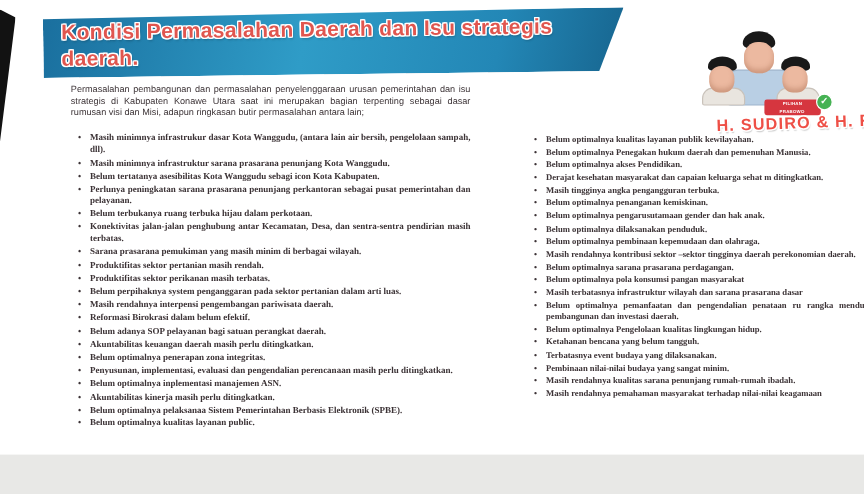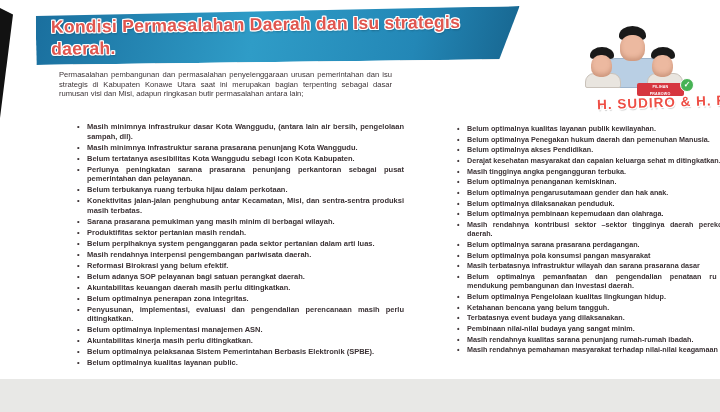--- a/index.html
+++ b/index.html
@@ -26,21 +26,21 @@
     text-shadow:-1px -1px 0 #fff,1px -1px 0 #fff,-1px 1px 0 #fff,1px 1px 0 #fff,
                 -1px 0 0 #fff,1px 0 0 #fff,0 -1px 0 #fff,0 1px 0 #fff,1px 2px 2px rgba(0,0,0,.25);
   }
   .title-text span{display:block;}
   
   .intro{
     position:absolute; left:59px; top:70px; width:333px; margin:0;
     font-size:7.6px; line-height:1.28; font-weight:normal; text-align:justify;
   }
   
-  ul.bullets{position:absolute; margin:12px; padding:0; list-style:none; font-weight:bold;}
+  ul.bullets{position:absolute; margin:0; padding:0; list-style:none; font-weight:bold;font-family:Liberation Serif, serif;}
   ul.bullets li{position:relative; padding-left:11px; margin-bottom:1.4px; text-align:justify;}
   ul.bullets li::before{content:"•"; position:absolute; left:1px; top:0;}
   ul.left-col{left:64px; top:110px; width:328px; font-size:7.5px; line-height:1.28;}
   ul.right-col{left:444px; top:112px; width:292px; font-size:7.2px; line-height:1.29;}
   
   .candidate{position:absolute; left:575px; top:24px; width:145px; height:95px;}
   .body-center{position:absolute; left:30px; top:34px; width:54px; height:28px;
     background:#b9cfe4; border-radius:10px 10px 4px 4px; border:1px solid #9db4cc;}
   .head{position:absolute;}
   .cap{position:absolute; background:#191919; border-radius:50% 50% 18% 18% / 70% 70% 25% 25%;}
@@ -102,26 +102,27 @@
 
   <p class="intro">Permasalahan pembangunan dan permasalahan penyelenggaraan urusan pemerintahan dan isu strategis di Kabupaten Konawe Utara saat ini merupakan bagian terpenting sebagai dasar rumusan visi dan Misi, adapun ringkasan butir permasalahan antara lain;</p>
 
   <ul class="bullets left-col">
 
   <li>Masih minimnya infrastrukur dasar Kota Wanggudu, (antara lain air bersih, pengelolaan sampah, dll).</li>
       <li>Masih minimnya infrastruktur sarana prasarana penunjang Kota Wanggudu.</li>
       <li>Belum tertatanya asesibilitas Kota Wanggudu sebagi icon Kota Kabupaten.</li>
       <li>Perlunya peningkatan sarana prasarana penunjang perkantoran sebagai pusat pemerintahan dan pelayanan.</li>
       <li>Belum terbukanya ruang terbuka hijau dalam perkotaan.</li>
-      <li>Konektivitas jalan-jalan penghubung antar Kecamatan, Misi, dan sentra-sentra produksi masih terbatas.</li>
+      <li>Konektivitas jalan-jalan penghubung antar Kecamatan, Desa, dan sentra-sentra pendirian masih terbatas.</li>
       <li>Sarana prasarana pemukiman yang masih minim di berbagai wilayah.</li>
       <li>Produktifitas sektor pertanian masih rendah.</li>
+      <li>Produktifitas sektor perikanan masih terbatas.</li>
       <li>Belum perpihaknya system penganggaran pada sektor pertanian dalam arti luas.</li>
       <li>Masih rendahnya interpensi pengembangan pariwisata daerah.</li>
-      <li>Reformasi Birokrasi yang belum efektif.</li>
+      <li>Reformasi Birokrasi dalam belum efektif.</li>
       <li>Belum adanya SOP pelayanan bagi satuan perangkat daerah.</li>
       <li>Akuntabilitas keuangan daerah masih perlu ditingkatkan.</li>
       <li>Belum optimalnya penerapan zona integritas.</li>
       <li>Penyusunan, implementasi, evaluasi dan pengendalian perencanaan masih perlu ditingkatkan.</li>
       <li>Belum optimalnya inplementasi manajemen ASN.</li>
       <li>Akuntabilitas kinerja masih perlu ditingkatkan.</li>
       <li>Belum optimalnya pelaksanaa Sistem Pemerintahan Berbasis Elektronik (SPBE).</li>
       <li>Belum optimalnya kualitas layanan public.</li>
     </ul>
 

